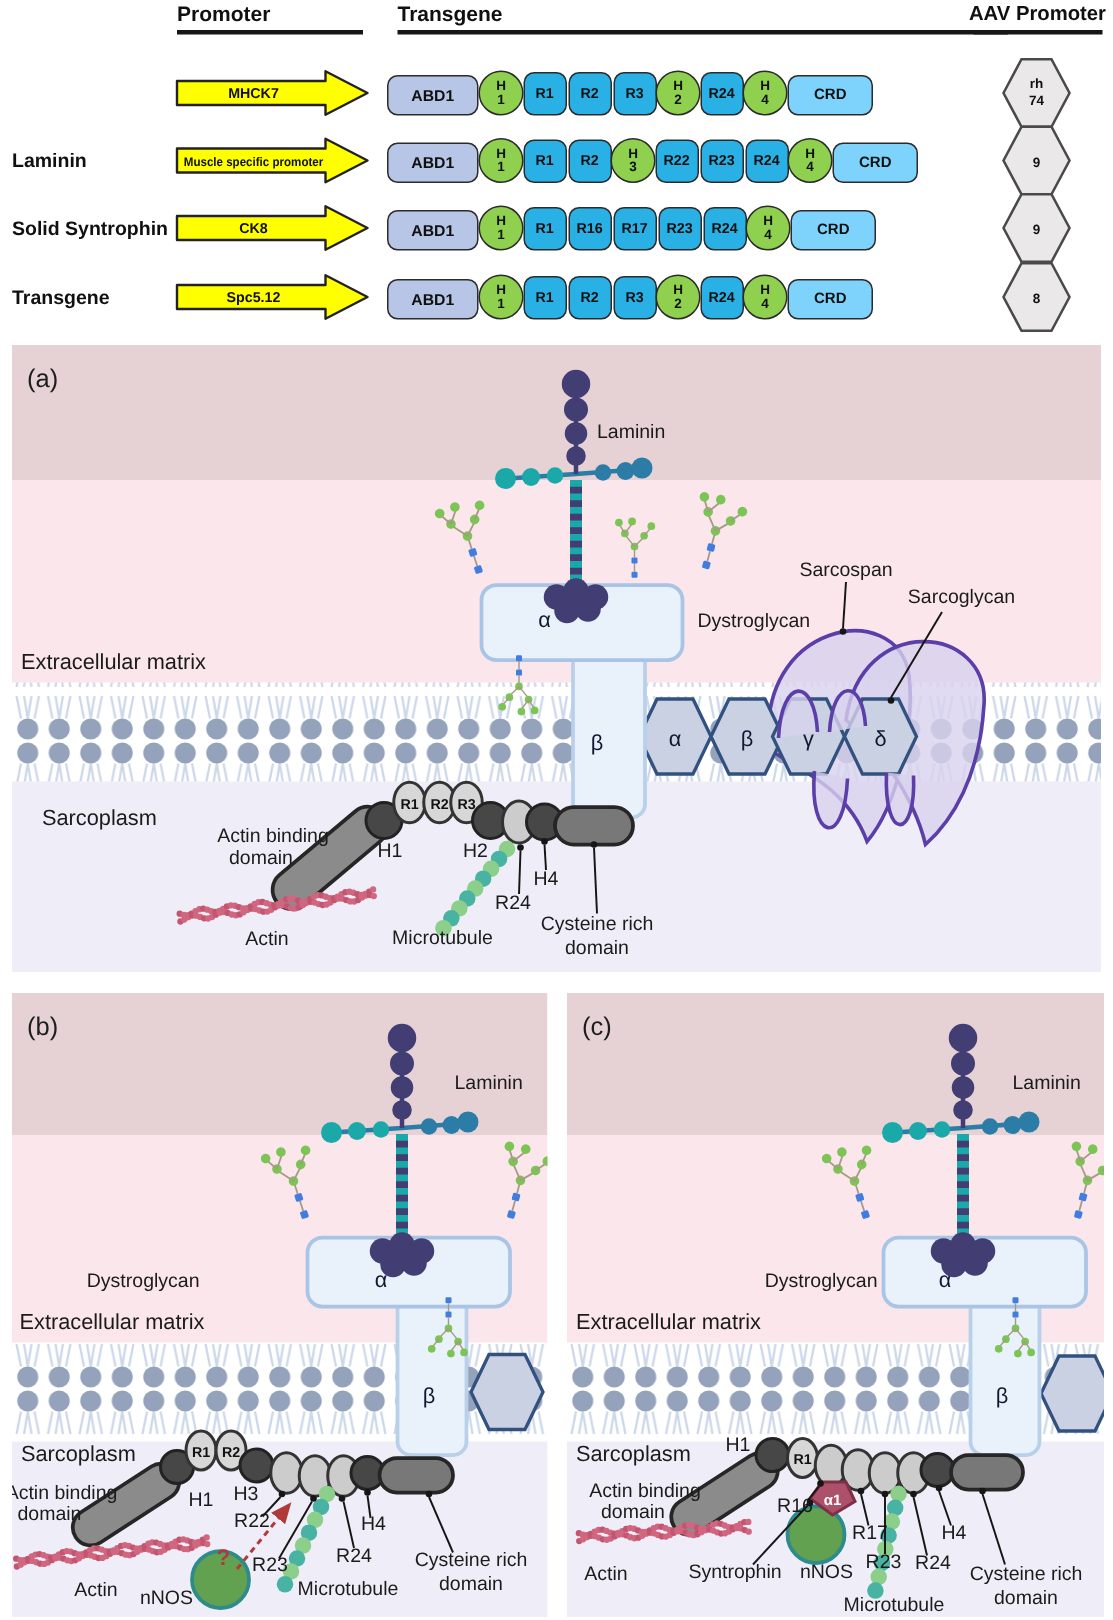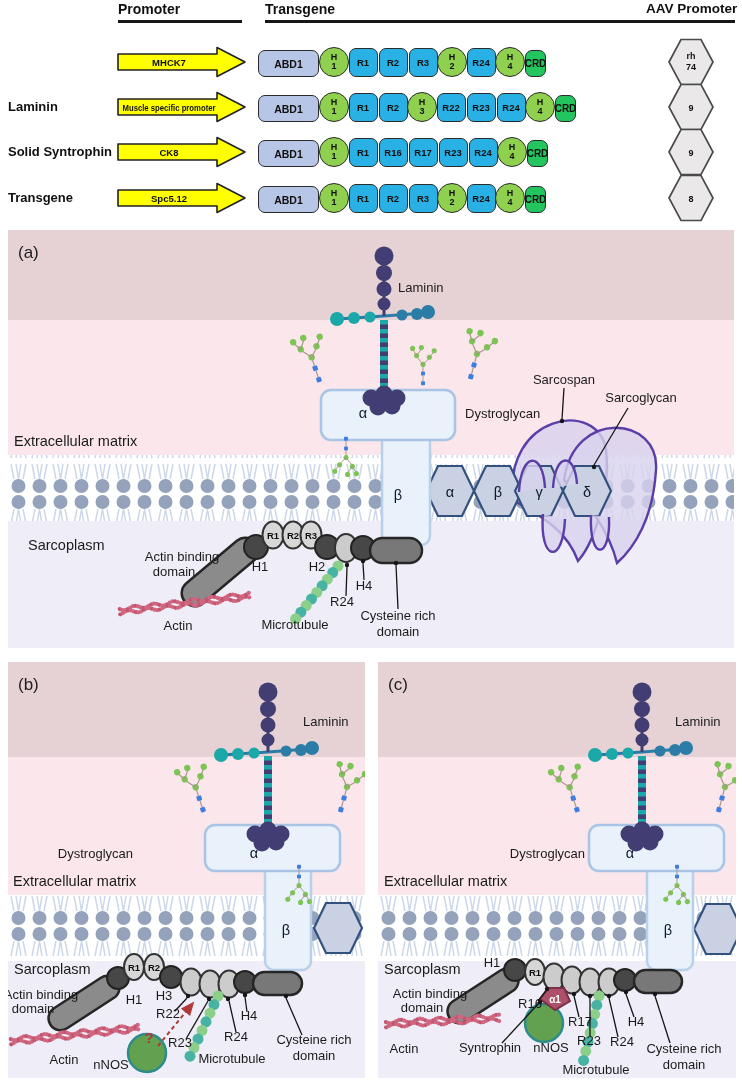--- a/index.html
+++ b/index.html
@@ -12,21 +12,21 @@
            font-weight:bold;font-size:13px;line-height:1.18;white-space:pre-line;color:#101010;width:120px}
   .arrow-svg{position:absolute;left:116px;top:50%;transform:translateY(-50%)}
   .hex-svg{position:absolute;left:667px;top:50%;transform:translateY(-50%)}
   .chips{position:absolute;left:258px;top:50%;transform:translateY(-50%);display:flex;align-items:flex-end}
   .chip{border:1.6px solid #2b2b2b;box-sizing:border-box;display:flex;align-items:center;
         justify-content:center;font-weight:bold;color:#101010;flex:none}
   .chip-abd{width:61px;height:27px;border-radius:7px;background:#b7c5e6;font-size:10.5px;margin-right:1px}
   .chip-h{width:30px;height:30px;border-radius:50%;background:#8fd04f;font-size:9px;
           flex-direction:column;line-height:1.05;margin:0 -1px;z-index:2;position:relative}
   .chip-r{width:29px;height:29px;border-radius:7px;background:#29b1e6;font-size:9.5px;margin:0 .5px}
-  .chip-crd{width:21px;height:27px;border-radius:7px;background:#22c55e;font-size:10px;margin-left:1px}
+  .chip-crd{width:57px;height:27px;border-radius:7px;background:#7dd3fc;font-size:10px;margin-left:1px}
   .panel{position:absolute}
   svg text{font-family:"Liberation Sans",sans-serif}
   .tag{font-size:17px;fill:#1d1d1d;font-weight:500}
   .region{font-size:14.5px;font-weight:500;fill:#1b1b1b}
   .lbl{font-size:13px;fill:#1b1b1b}
   .inner{font-size:9.5px;font-weight:bold;fill:#111}
   .greek{font-size:14.5px;fill:#0f1830;font-weight:500}
   .q{font-size:15px;font-weight:bold;fill:#b03a3a}
   .a1t{font-size:10px;font-weight:bold;fill:#fff}
   .callout{stroke:#161616;stroke-width:1.3;fill:none}

